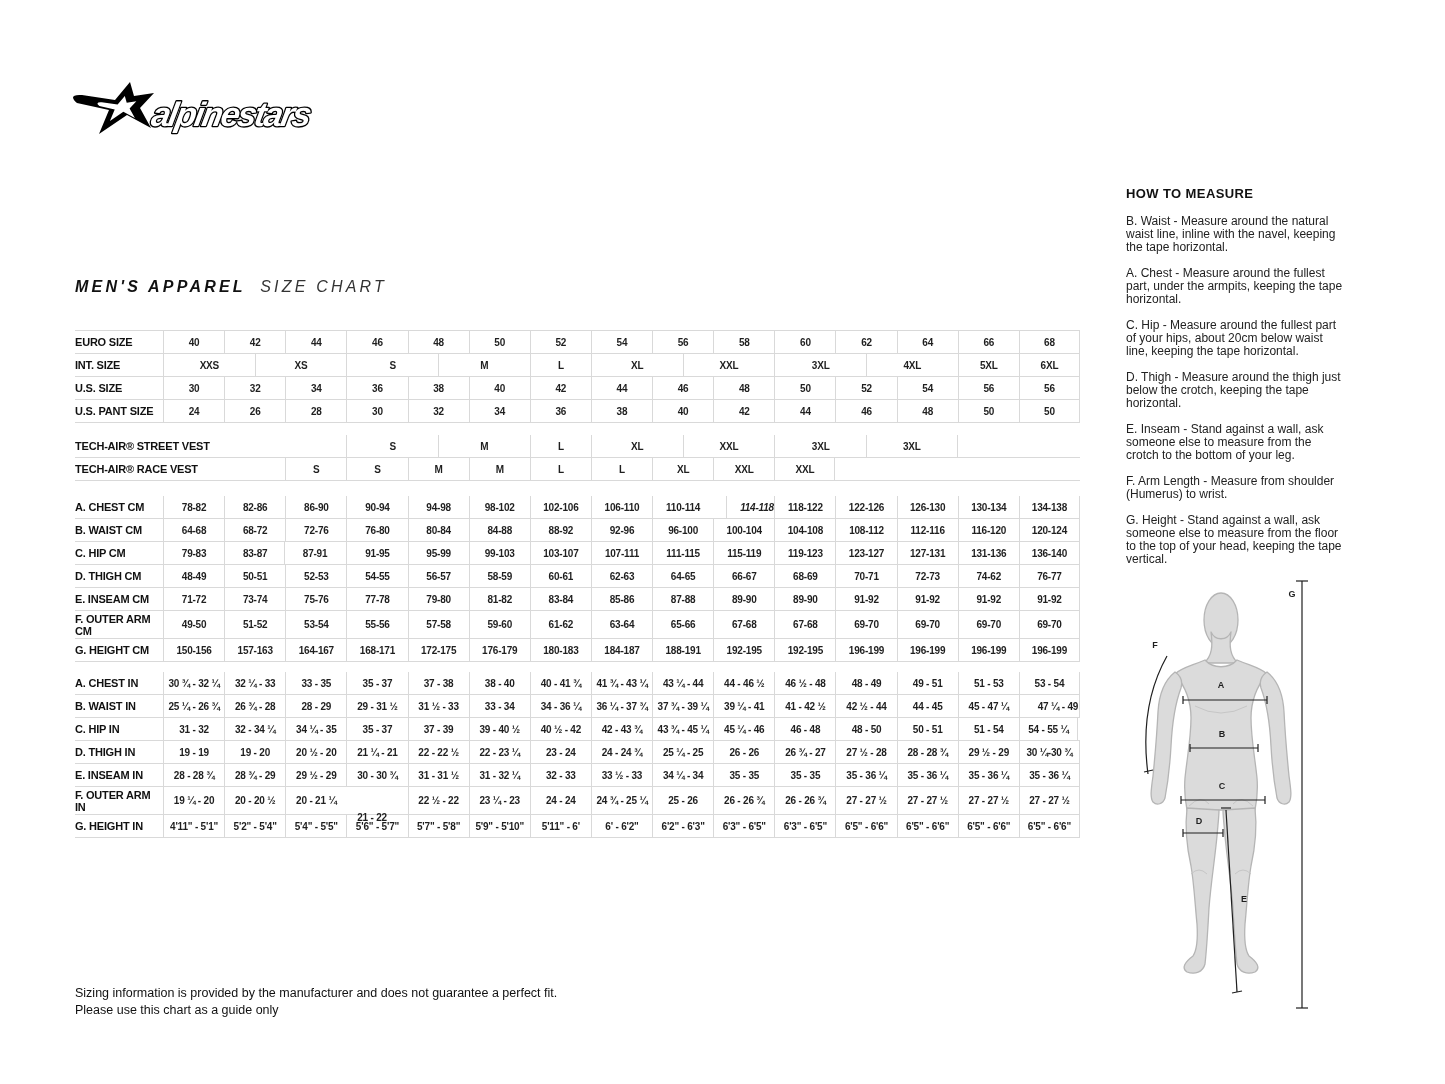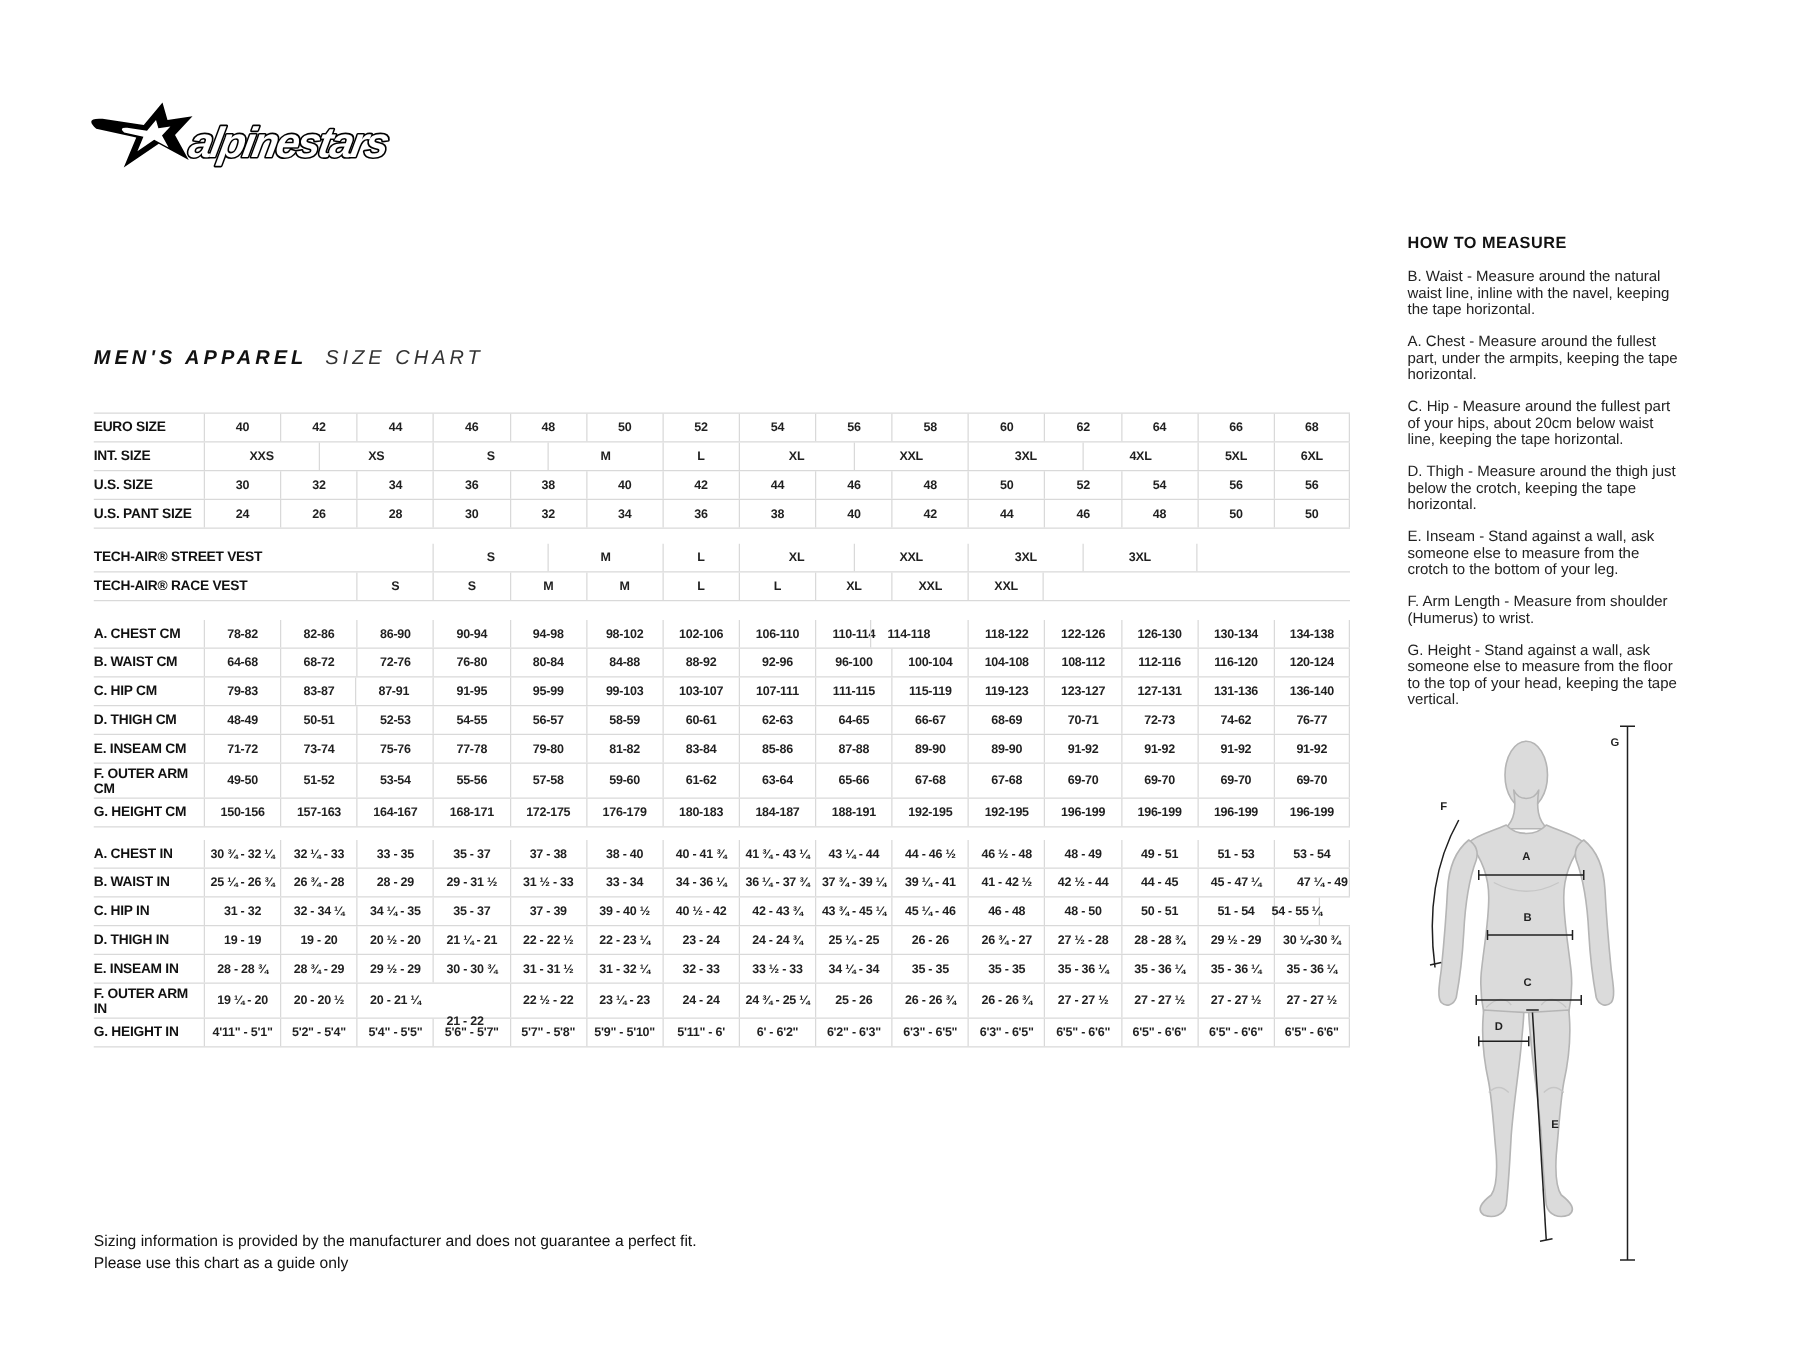--- a/index.html
+++ b/index.html
@@ -165,21 +165,21 @@
       <div class="rlabel">A. CHEST CM</div>
       <div class="tcell" style="left: 88px; width: 61.1333px; border-left: 1px solid rgb(217, 217, 217);">78-82</div>
       <div class="tcell" style="left: 149.133px; width: 61.1333px; border-left: 1px solid rgb(217, 217, 217);">82-86</div>
       <div class="tcell" style="left: 210.267px; width: 61.1333px; border-left: 1px solid rgb(217, 217, 217);">86-90</div>
       <div class="tcell" style="left: 271.4px; width: 61.1333px; border-left: 1px solid rgb(217, 217, 217);">90-94</div>
       <div class="tcell" style="left: 332.533px; width: 61.1333px; border-left: 1px solid rgb(217, 217, 217);">94-98</div>
       <div class="tcell" style="left: 393.667px; width: 61.1333px; border-left: 1px solid rgb(217, 217, 217);">98-102</div>
       <div class="tcell" style="left: 454.8px; width: 61.1333px; border-left: 1px solid rgb(217, 217, 217);">102-106</div>
       <div class="tcell" style="left: 515.933px; width: 61.1333px; border-left: 1px solid rgb(217, 217, 217);">106-110</div>
       <div class="tcell" style="left: 577.067px; width: 61.1333px; border-left: 1px solid rgb(217, 217, 217);">110-114</div>
-      <div class="tcell" style="left: 621px; width: 61.1333px; border-left: 1px solid rgb(217, 217, 217);">114-118</div>
+      <div class="tcell" style="left: 651px; width: 61.1333px; border-left: 1px solid rgb(217, 217, 217); font-style: italic;">114-118</div>
       <div class="tcell" style="left: 699.333px; width: 61.1333px; border-left: 1px solid rgb(217, 217, 217);">118-122</div>
       <div class="tcell" style="left: 760.467px; width: 61.1333px; border-left: 1px solid rgb(217, 217, 217);">122-126</div>
       <div class="tcell" style="left: 821.6px; width: 61.1333px; border-left: 1px solid rgb(217, 217, 217);">126-130</div>
       <div class="tcell" style="left: 882.733px; width: 61.1333px; border-left: 1px solid rgb(217, 217, 217);">130-134</div>
       <div class="tcell" style="left: 943.867px; width: 61.1333px; border-left: 1px solid rgb(217, 217, 217); border-right: 1px solid rgb(217, 217, 217);">134-138</div>
     </div>
     <div class="trow">
       <div class="rlabel">B. WAIST CM</div>
       <div class="tcell" style="left: 88px; width: 61.1333px; border-left: 1px solid rgb(217, 217, 217);">64-68</div>
       <div class="tcell" style="left: 149.133px; width: 61.1333px; border-left: 1px solid rgb(217, 217, 217);">68-72</div>
@@ -333,21 +333,21 @@
       <div class="tcell" style="left: 332.533px; width: 61.1333px; border-left: 1px solid rgb(217, 217, 217);">37 - 39</div>
       <div class="tcell" style="left: 393.667px; width: 61.1333px; border-left: 1px solid rgb(217, 217, 217);">39 - 40 ½</div>
       <div class="tcell" style="left: 454.8px; width: 61.1333px; border-left: 1px solid rgb(217, 217, 217);">40 ½ - 42</div>
       <div class="tcell" style="left: 515.933px; width: 61.1333px; border-left: 1px solid rgb(217, 217, 217);">42 - 43 ¾</div>
       <div class="tcell" style="left: 577.067px; width: 61.1333px; border-left: 1px solid rgb(217, 217, 217);">43 ¾ - 45 ¼</div>
       <div class="tcell" style="left: 638.2px; width: 61.1333px; border-left: 1px solid rgb(217, 217, 217);">45 ¼ - 46</div>
       <div class="tcell" style="left: 699.333px; width: 61.1333px; border-left: 1px solid rgb(217, 217, 217);">46 - 48</div>
       <div class="tcell" style="left: 760.467px; width: 61.1333px; border-left: 1px solid rgb(217, 217, 217);">48 - 50</div>
       <div class="tcell" style="left: 821.6px; width: 61.1333px; border-left: 1px solid rgb(217, 217, 217);">50 - 51</div>
       <div class="tcell" style="left: 882.733px; width: 61.1333px; border-left: 1px solid rgb(217, 217, 217);">51 - 54</div>
-      <div class="tcell" style="left: 943.867px; width: 37px; border-left: 1px solid rgb(217, 217, 217); border-right: 1px solid rgb(217, 217, 217);">54 - 55 ¼</div>
+      <div class="tcell" style="left: 943.867px; width: 59px; border-left: 1px solid rgb(217, 217, 217); border-right: 1px solid rgb(217, 217, 217);">54 - 55 ¼</div>
     </div>
     <div class="trow">
       <div class="rlabel">D. THIGH IN</div>
       <div class="tcell" style="left: 88px; width: 61.1333px; border-left: 1px solid rgb(217, 217, 217);">19 - 19</div>
       <div class="tcell" style="left: 149.133px; width: 61.1333px; border-left: 1px solid rgb(217, 217, 217);">19 - 20</div>
       <div class="tcell" style="left: 210.267px; width: 61.1333px; border-left: 1px solid rgb(217, 217, 217);">20 ½ - 20</div>
       <div class="tcell" style="left: 271.4px; width: 61.1333px; border-left: 1px solid rgb(217, 217, 217);">21 ¼ - 21</div>
       <div class="tcell" style="left: 332.533px; width: 61.1333px; border-left: 1px solid rgb(217, 217, 217);">22 - 22 ½</div>
       <div class="tcell" style="left: 393.667px; width: 61.1333px; border-left: 1px solid rgb(217, 217, 217);">22 - 23 ¼</div>
       <div class="tcell" style="left: 454.8px; width: 61.1333px; border-left: 1px solid rgb(217, 217, 217);">23 - 24</div>

